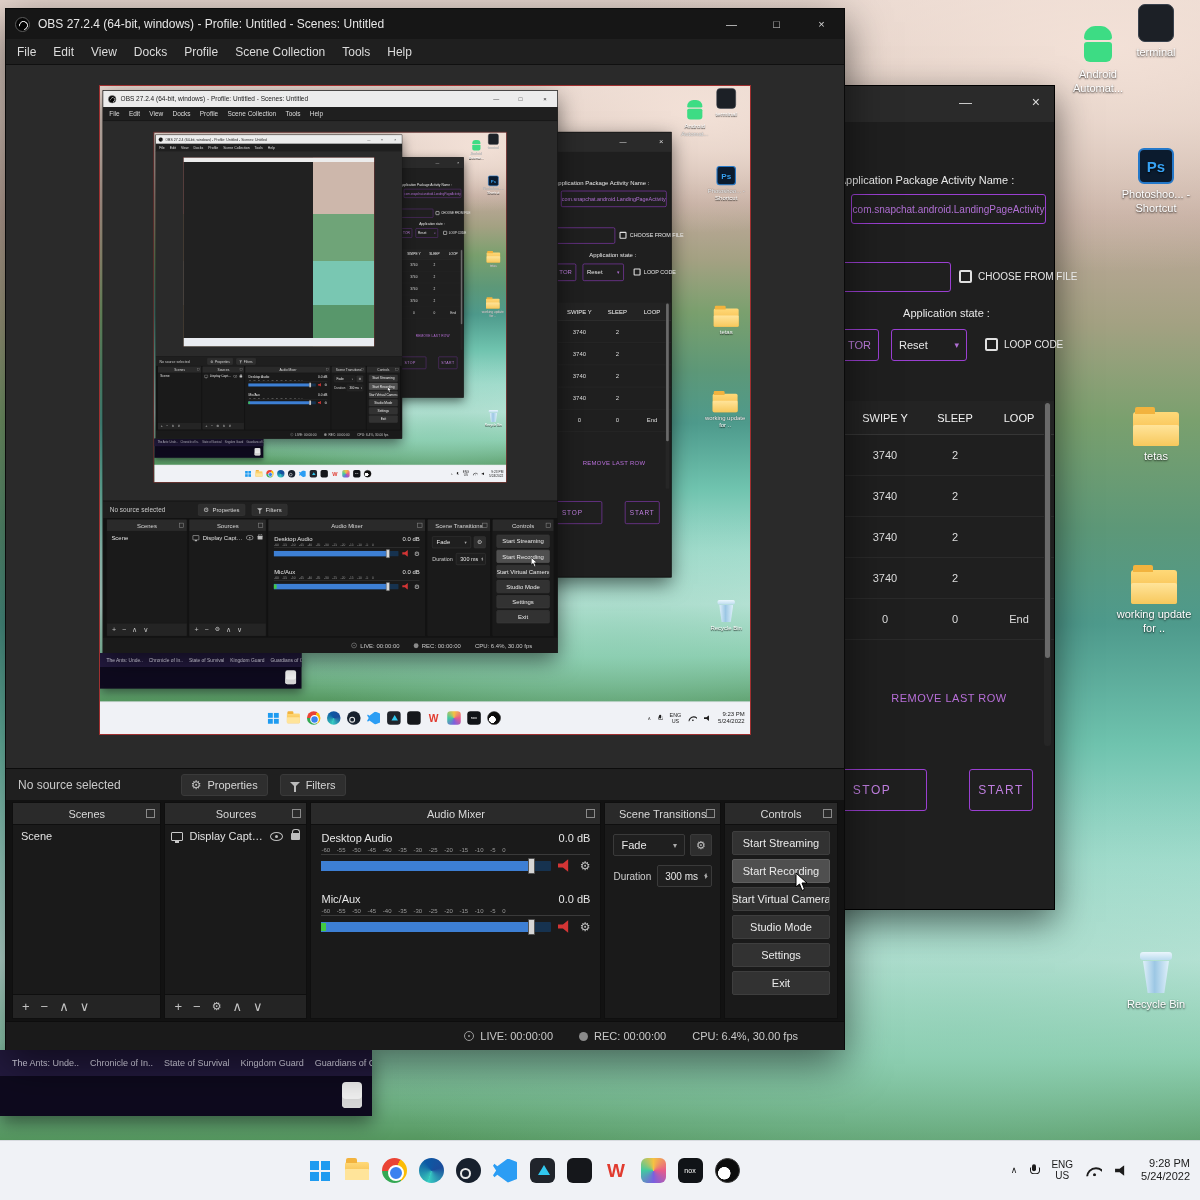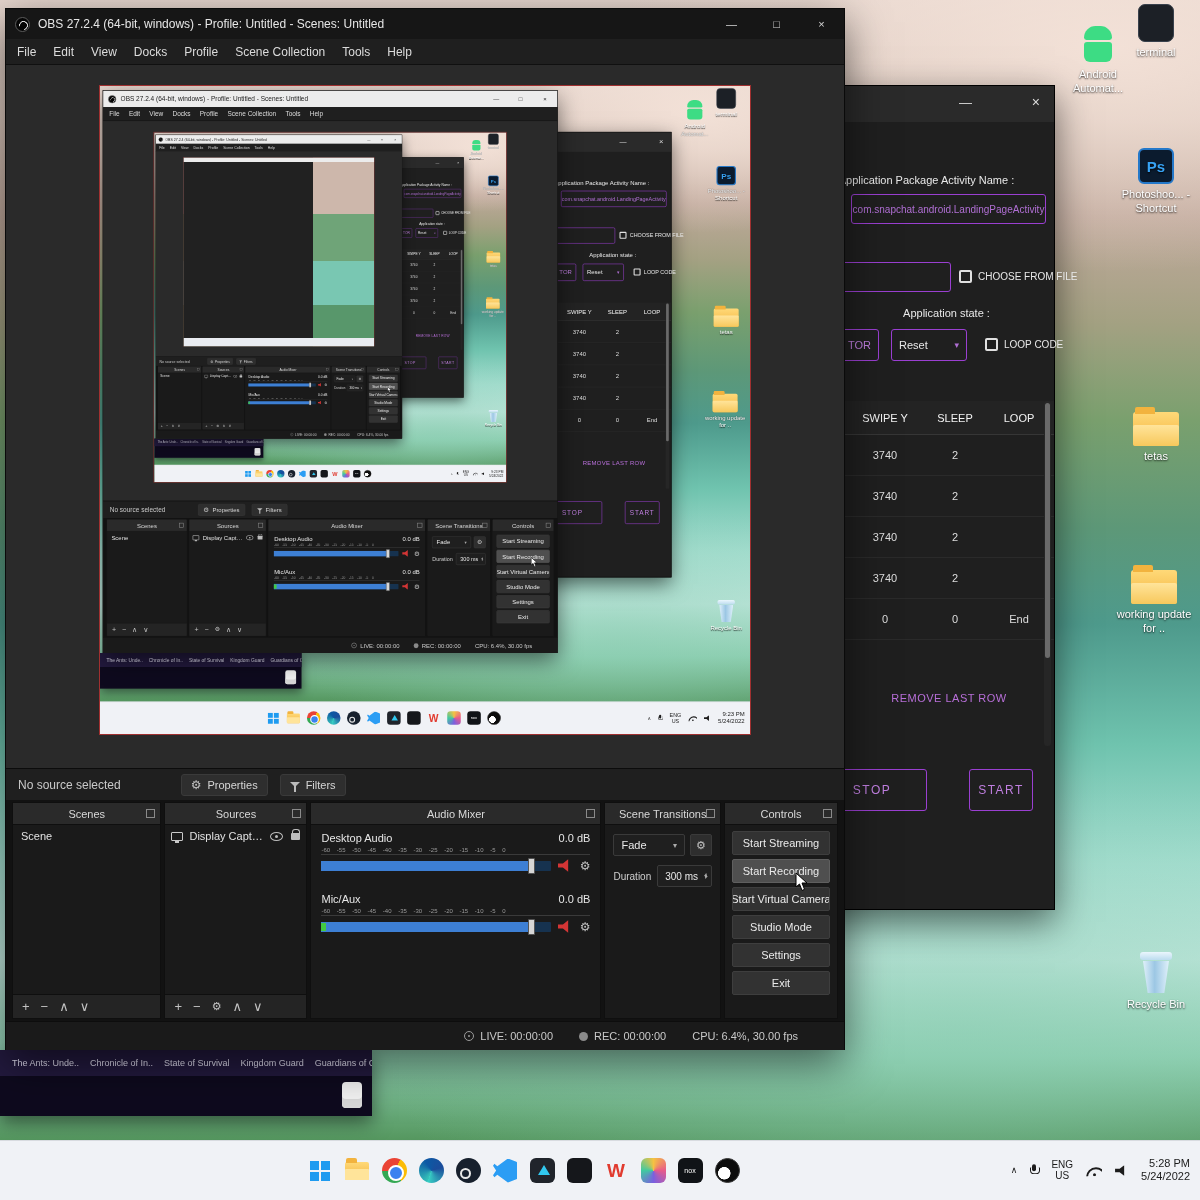--- a/index.html
+++ b/index.html
@@ -1287,20 +1287,20 @@
     <div class="tray">
       <span class="tr-chev">∧</span>
       <span class="mic"></span>
       <div class="lang">
         <span>ENG</span>
         <span>US</span>
       </div>
       <span class="wifi"></span>
       <span class="spk-dark"></span>
       <div class="clock">
-        <span>5:28 PM</span>
+        <span>9:28 PM</span>
         <span>5/24/2022</span>
       </div>
     </div>
   </div>
 
 </div>
   </div>
 
 </body></html>

